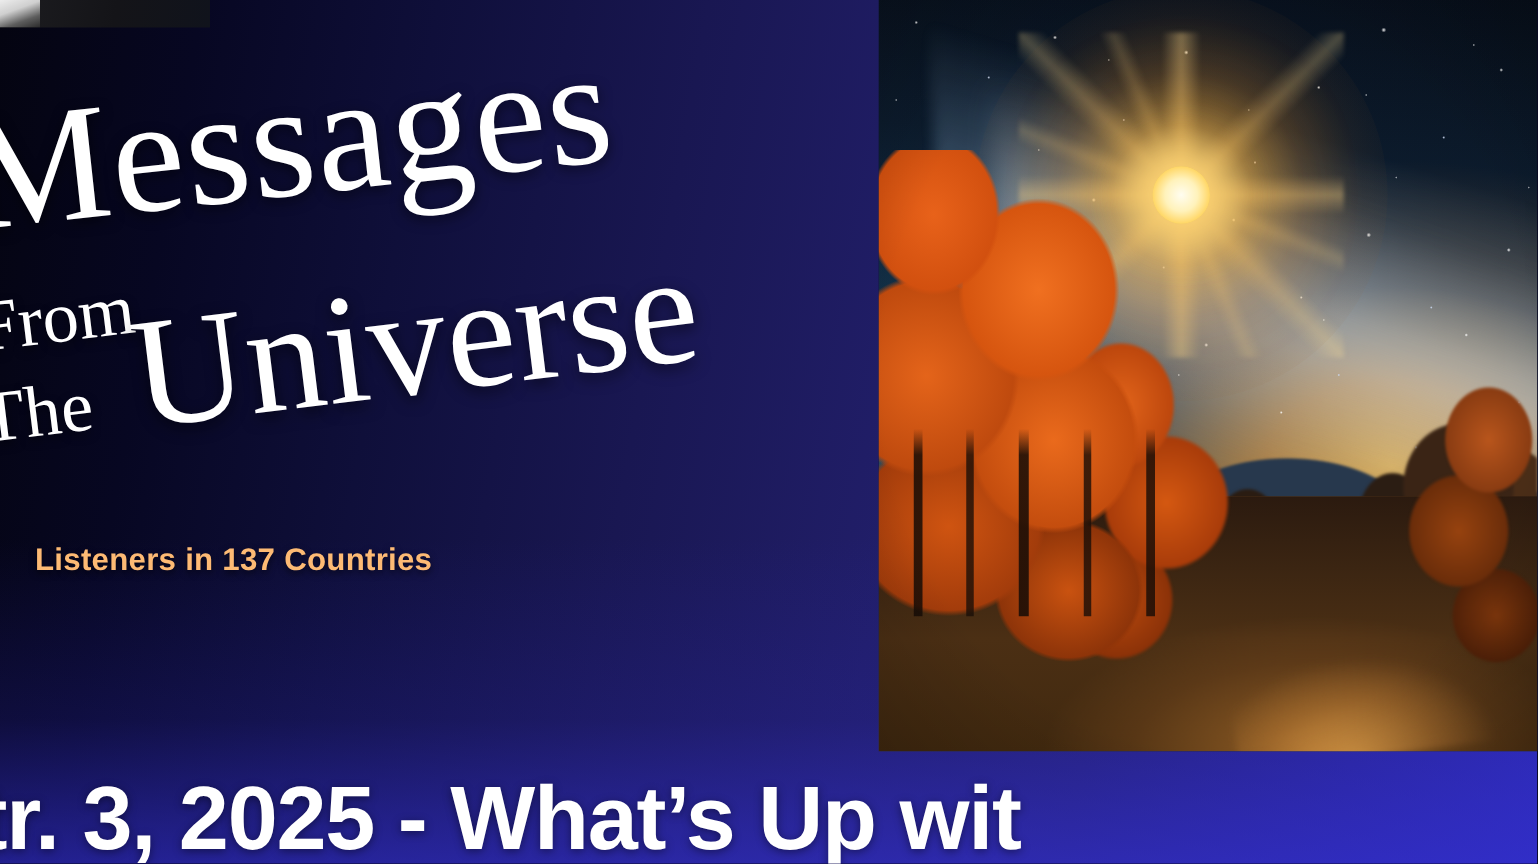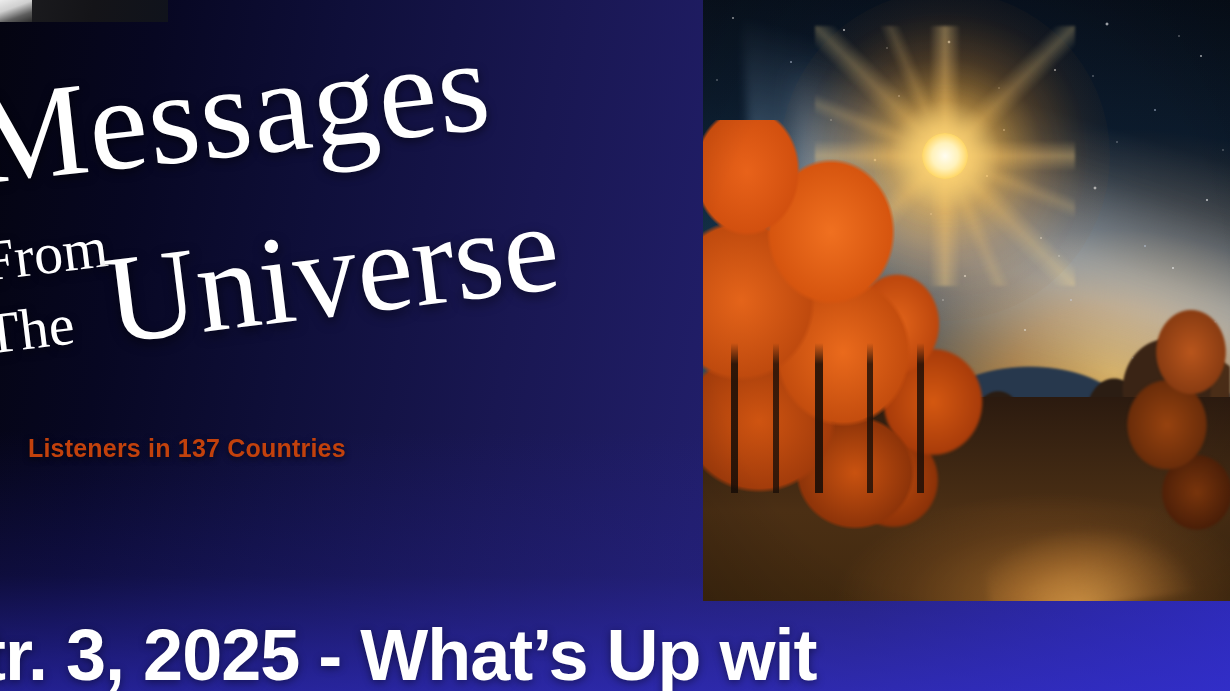--- a/index.html
+++ b/index.html
@@ -300,21 +300,21 @@
     text-shadow: 0 4px 12px rgba(0,0,0,0.55);
   }
   #subtitle-listeners {
     position: absolute;
     left: 28px;
     top: 434px;
     font-family: "Liberation Sans", sans-serif;
     font-weight: bold;
     font-size: 25px;
     letter-spacing: 0.2px;
-    color: #c2410c;
+    color: #fdba74;
     white-space: nowrap;
     text-shadow: 0 2px 6px rgba(0,0,0,0.6);
   }
   #lower-third {
     position: absolute;
     left: -18px;
     top: 619px;
     font-family: "Liberation Sans", sans-serif;
     font-weight: bold;
     font-size: 72px;

